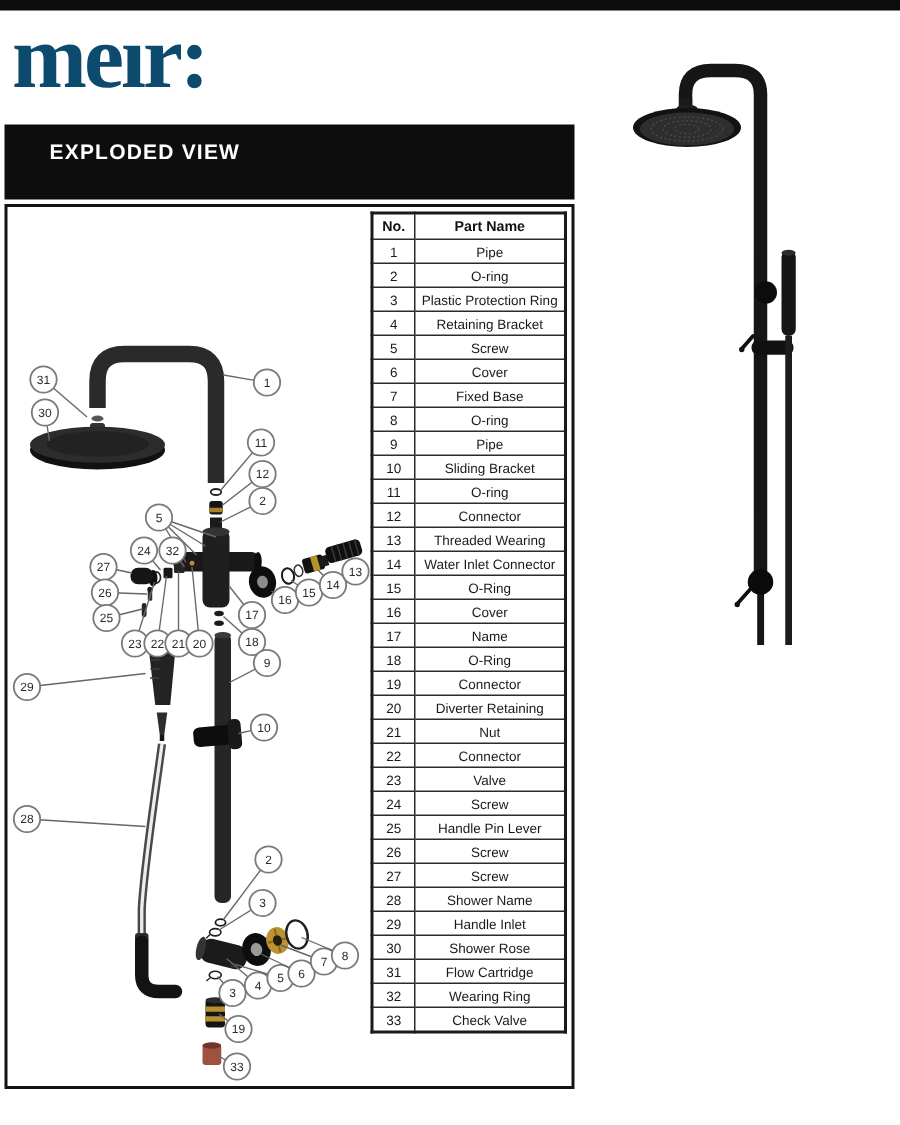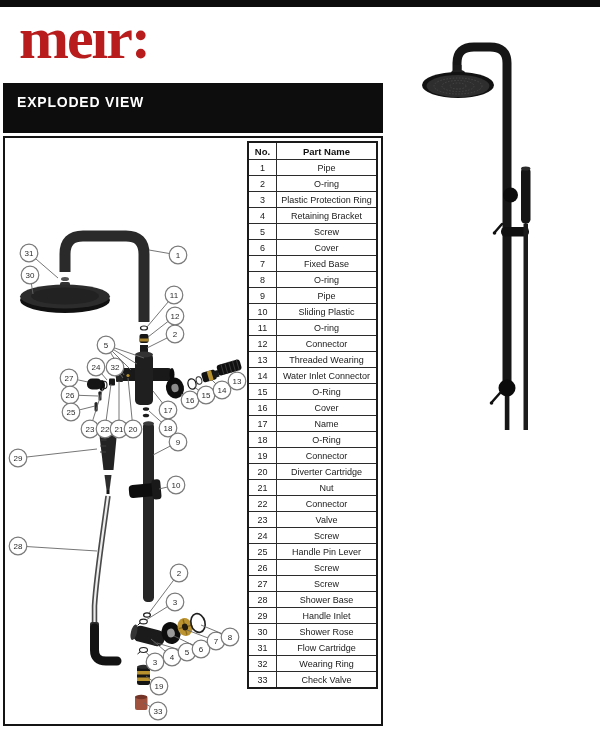--- a/index.html
+++ b/index.html
@@ -1,23 +1,23 @@
 <!DOCTYPE html>
 <html><head>
 <meta charset="utf-8">
 <style>
   html,body{margin:0;padding:0;background:#fff;}
   .page{position:relative;width:600px;height:750px;background:#fff;overflow:hidden;
         font-family:"Liberation Sans",sans-serif;}
   .top-bar{position:absolute;left:0;top:0;width:600px;height:7px;background:#0c0c0c;}
-  .logo{position:absolute;left:19px;top:8px;font-family:"Liberation Serif",serif;
-        font-weight:700;font-size:60px;line-height:1;letter-spacing:-2px;color:#b91c1c;}
+  .logo{position:absolute;left:8px;top:8px;font-family:"Liberation Serif",serif;
+        font-weight:700;font-size:60px;line-height:1;letter-spacing:-2px;color:#0c4a6e;}
   .banner{position:absolute;left:3px;top:83px;width:380px;height:50px;background:#0d0d0d;
           box-sizing:border-box;padding:10px 0 0 14px;}
-  .banner span{color:#fff;font-weight:700;font-size:14px;letter-spacing:.8px;}
+  .banner span{color:#fff;font-weight:700;font-size:14px;letter-spacing:.8px;margin-left:16px;}
   .diagram-box{position:absolute;left:3px;top:136px;width:380px;height:590px;
                box-sizing:border-box;border:2px solid #141414;background:#fff;}
   .diagram-box svg{position:absolute;left:0;top:0;width:376px;height:586px;}
   table.parts{position:absolute;left:247px;top:141px;width:131px;border-collapse:collapse;
               background:#fff;table-layout:fixed;}
   table.parts{border:2px solid #1a1a1a;}
   table.parts th,table.parts td{border:1px solid #2b2b2b;text-align:center;vertical-align:middle;
               padding:0;overflow:hidden;white-space:nowrap;}
   table.parts th{height:16px;font-size:9.5px;font-weight:700;color:#111;}
   table.parts td{height:15px;font-size:9px;color:#1a1a1a;}
@@ -375,21 +375,21 @@
         <tr>
           <td>8</td>
           <td>O-ring</td>
         </tr>
         <tr>
           <td>9</td>
           <td>Pipe</td>
         </tr>
         <tr>
           <td>10</td>
-          <td>Sliding Plastic</td>
+          <td>Sliding Bracket</td>
         </tr>
         <tr>
           <td>11</td>
           <td>O-ring</td>
         </tr>
         <tr>
           <td>12</td>
           <td>Connector</td>
         </tr>
         <tr>
@@ -415,21 +415,21 @@
         <tr>
           <td>18</td>
           <td>O-Ring</td>
         </tr>
         <tr>
           <td>19</td>
           <td>Connector</td>
         </tr>
         <tr>
           <td>20</td>
-          <td>Diverter Cartridge</td>
+          <td>Diverter Retaining</td>
         </tr>
         <tr>
           <td>21</td>
           <td>Nut</td>
         </tr>
         <tr>
           <td>22</td>
           <td>Connector</td>
         </tr>
         <tr>
@@ -447,21 +447,21 @@
         <tr>
           <td>26</td>
           <td>Screw</td>
         </tr>
         <tr>
           <td>27</td>
           <td>Screw</td>
         </tr>
         <tr>
           <td>28</td>
-          <td>Shower Base</td>
+          <td>Shower Name</td>
         </tr>
         <tr>
           <td>29</td>
           <td>Handle Inlet</td>
         </tr>
         <tr>
           <td>30</td>
           <td>Shower Rose</td>
         </tr>
         <tr>

